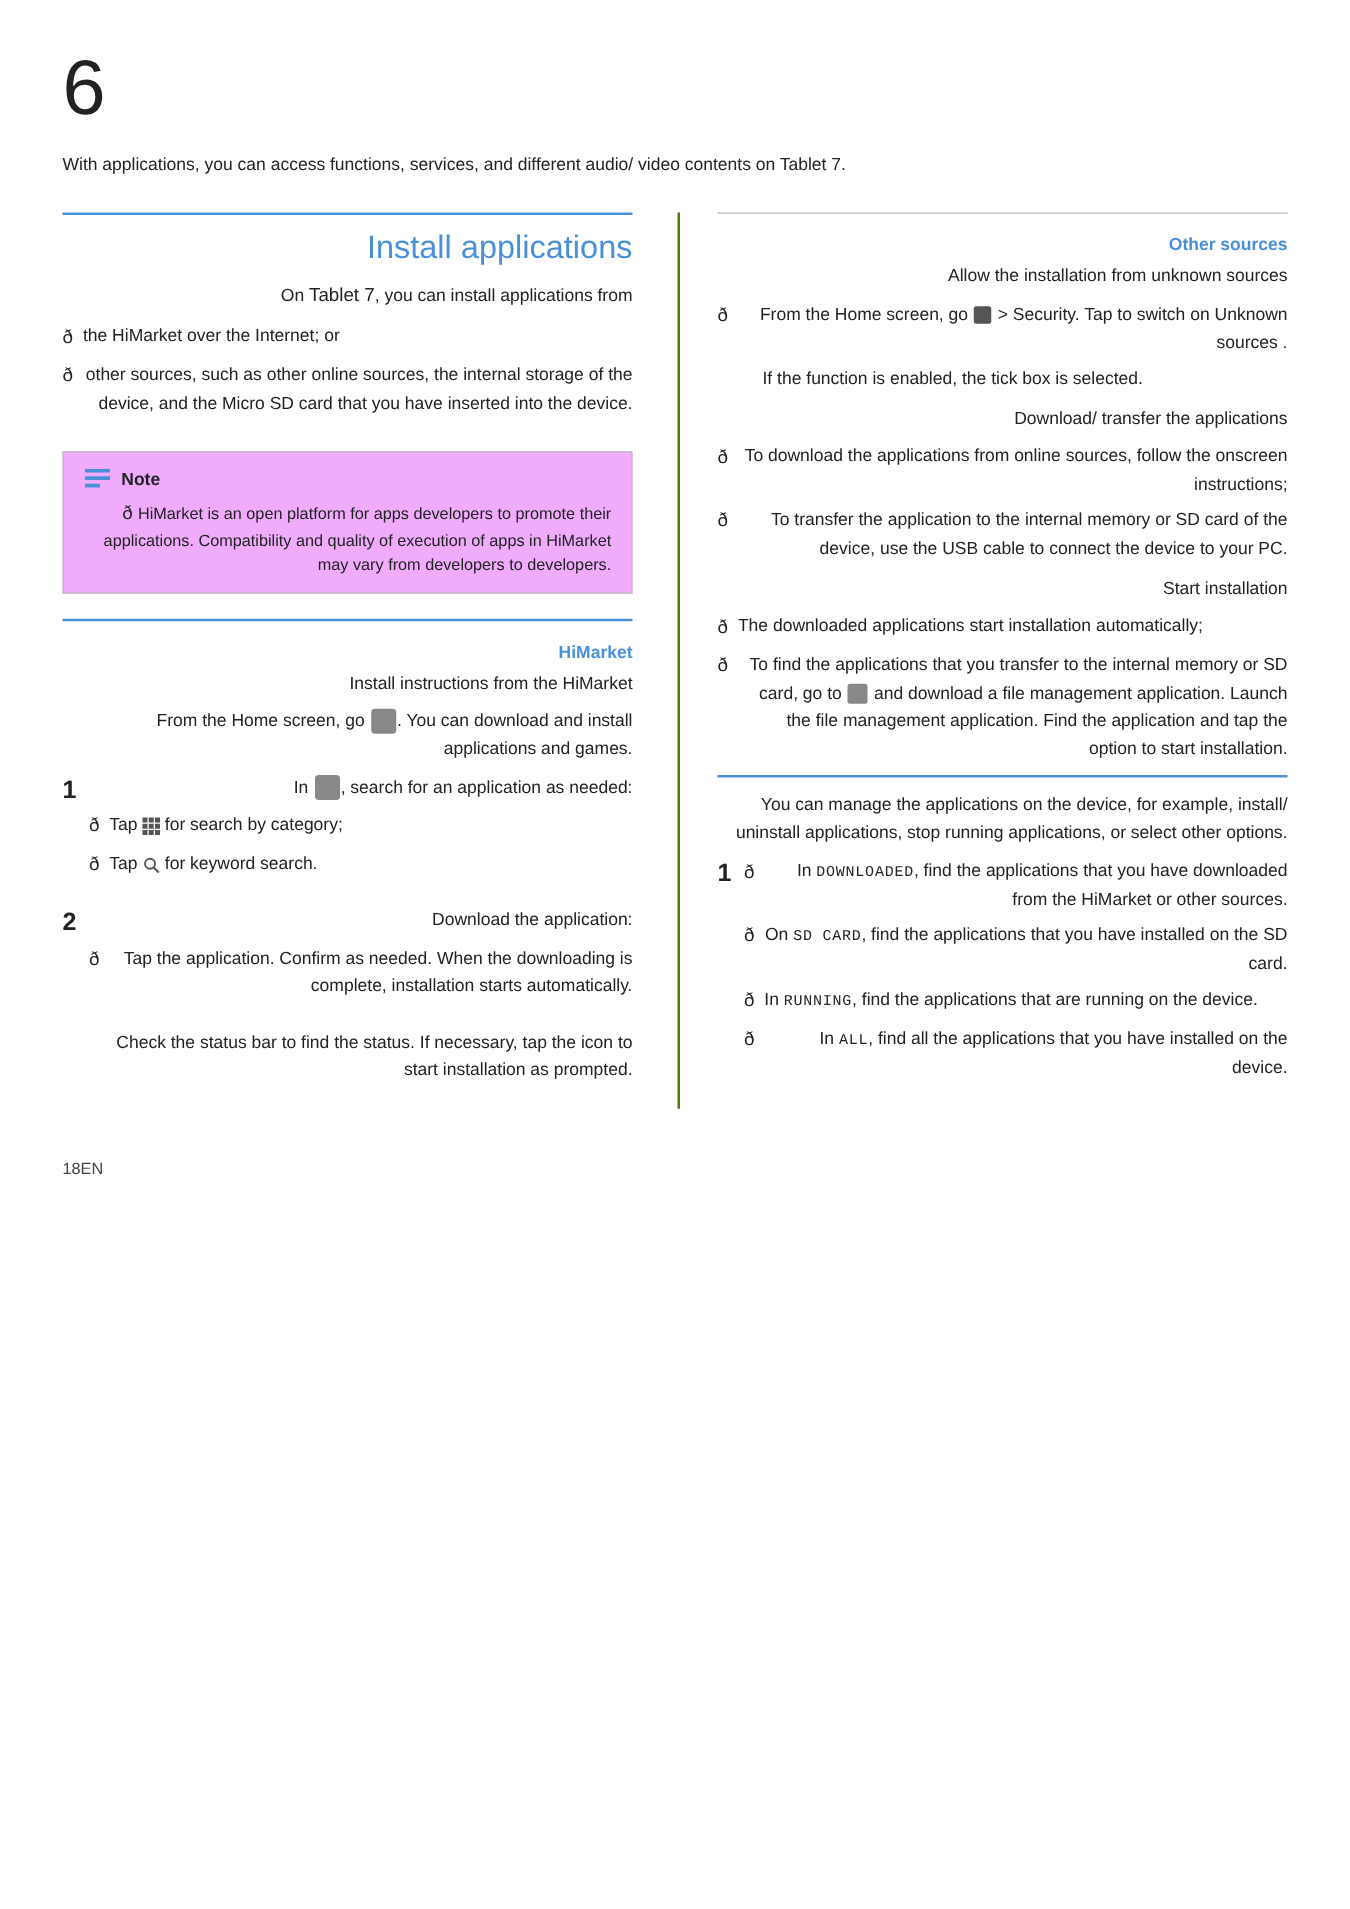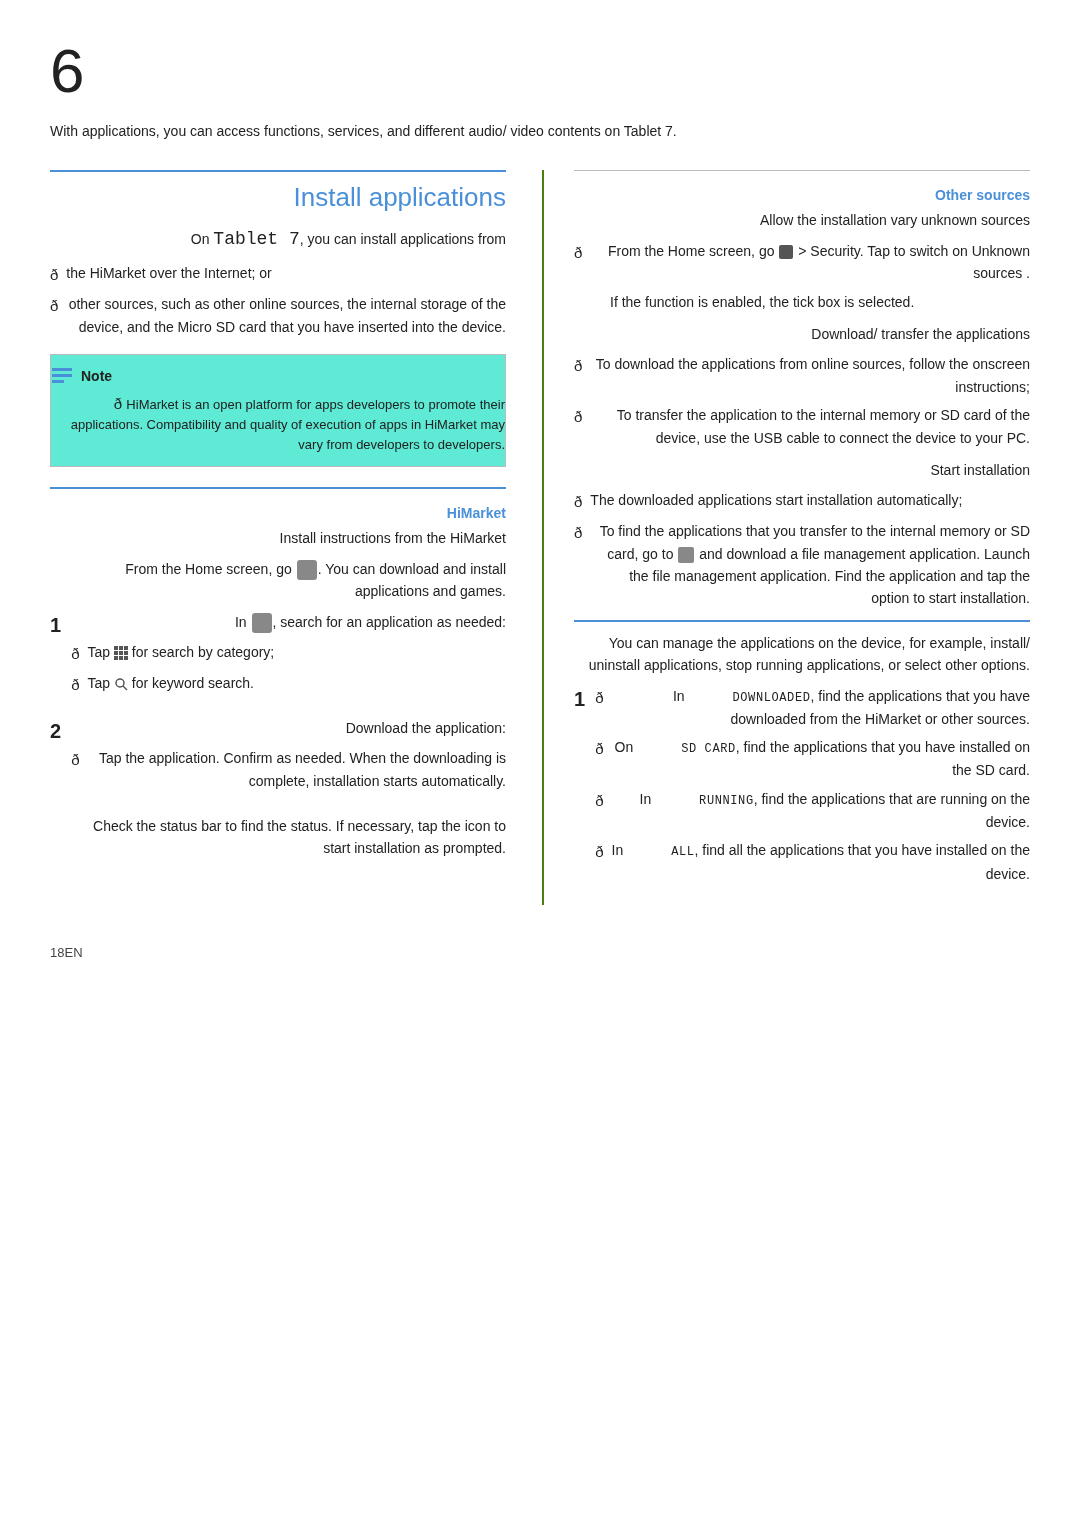--- a/index.html
+++ b/index.html
@@ -71,23 +71,23 @@
       margin-top: 16px;
     }
     .body-text {
       font-size: 14px;
       line-height: 1.6;
       color: #222;
       margin-bottom: 8px;
     }
     .note-box {
       border: 1px solid #bbb;
-      padding: 12px 0;
-      margin: 16px 0 20px 0;
-      background: #5eead4;
+      padding: 12px 16px;
+      margin: 28px 0 20px 0;
+      background: #f0abfc;
     }
     .note-header {
       display: flex;
       align-items: center;
       gap: 8px;
       font-weight: bold;
       font-size: 14px;
       margin-bottom: 8px;
       color: #222;
     }
@@ -182,28 +182,27 @@
       vertical-align: middle;
     }
     .page-footer {
       margin-top: 40px;
       font-size: 13px;
       color: #444;
       display: flex;
       align-items: center;
     }
     .tablet-ref {
-      font-family: Liberation Mono, monospace;
-      font-size: 18px;
+      font-family: Liberation Sans, sans-serif;
+      font-size: 15px;
     }
     .monospace-label {
       font-family: 'Courier New', monospace;
       font-size: 12px;
       letter-spacing: 0.05em;
-      margin-left: 44px;
     }
     .right-top-divider {
       border: none;
       border-top: 1px solid #bbb;
       margin-bottom: 14px;
     }
   </style>
 </head>
 <body>
 
@@ -319,21 +318,21 @@
         </div>
       </div>
 
     </div>
 
     <div class="right-col">
 
       <hr class="right-top-divider">
       <h3 class="sub-section-heading">Other sources</h3>
 
-      <p class="body-text">Allow the installation vary unknown sources</p>
+      <p class="body-text">Allow the installation from unknown sources</p>
       <ul class="bullet-list">
         <li>
           <span class="bullet-char">ð</span>
           <span>From the Home screen, go
             <span class="inline-icon icon-security" style="display:inline-block;width:14px;height:14px;background:#555;border-radius:2px;vertical-align:middle;"></span>
             &gt; Security. Tap to switch on Unknown sources .
           </span>
         </li>
         <li style="padding-left:28px;">
           <span class="bullet-char"></span>

